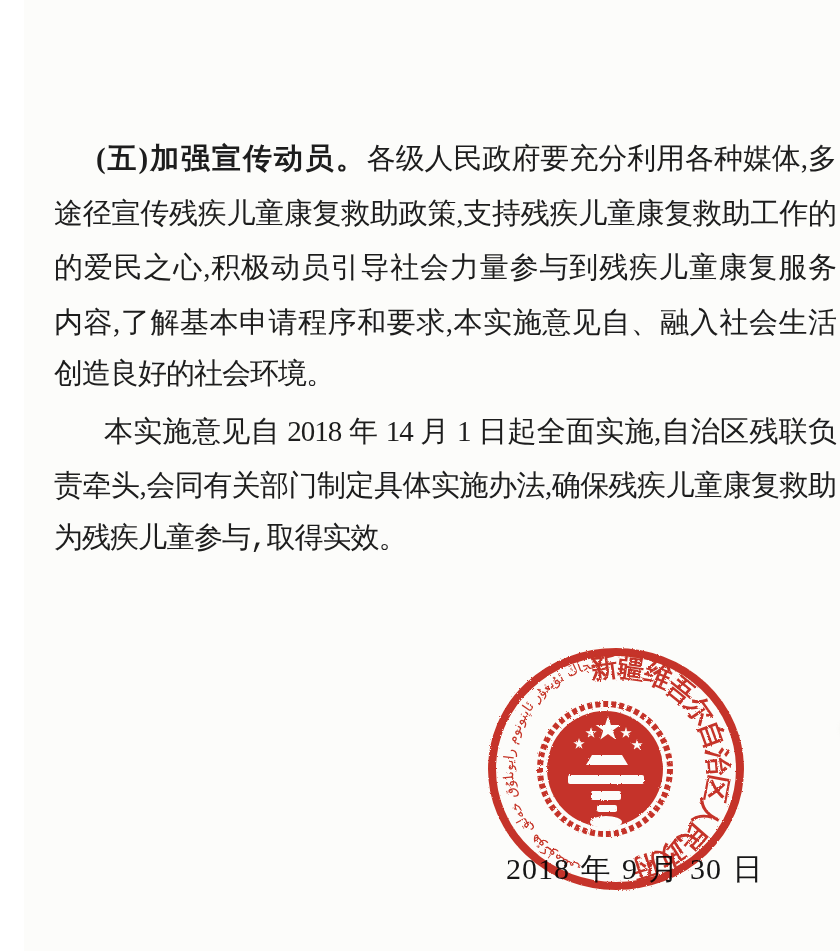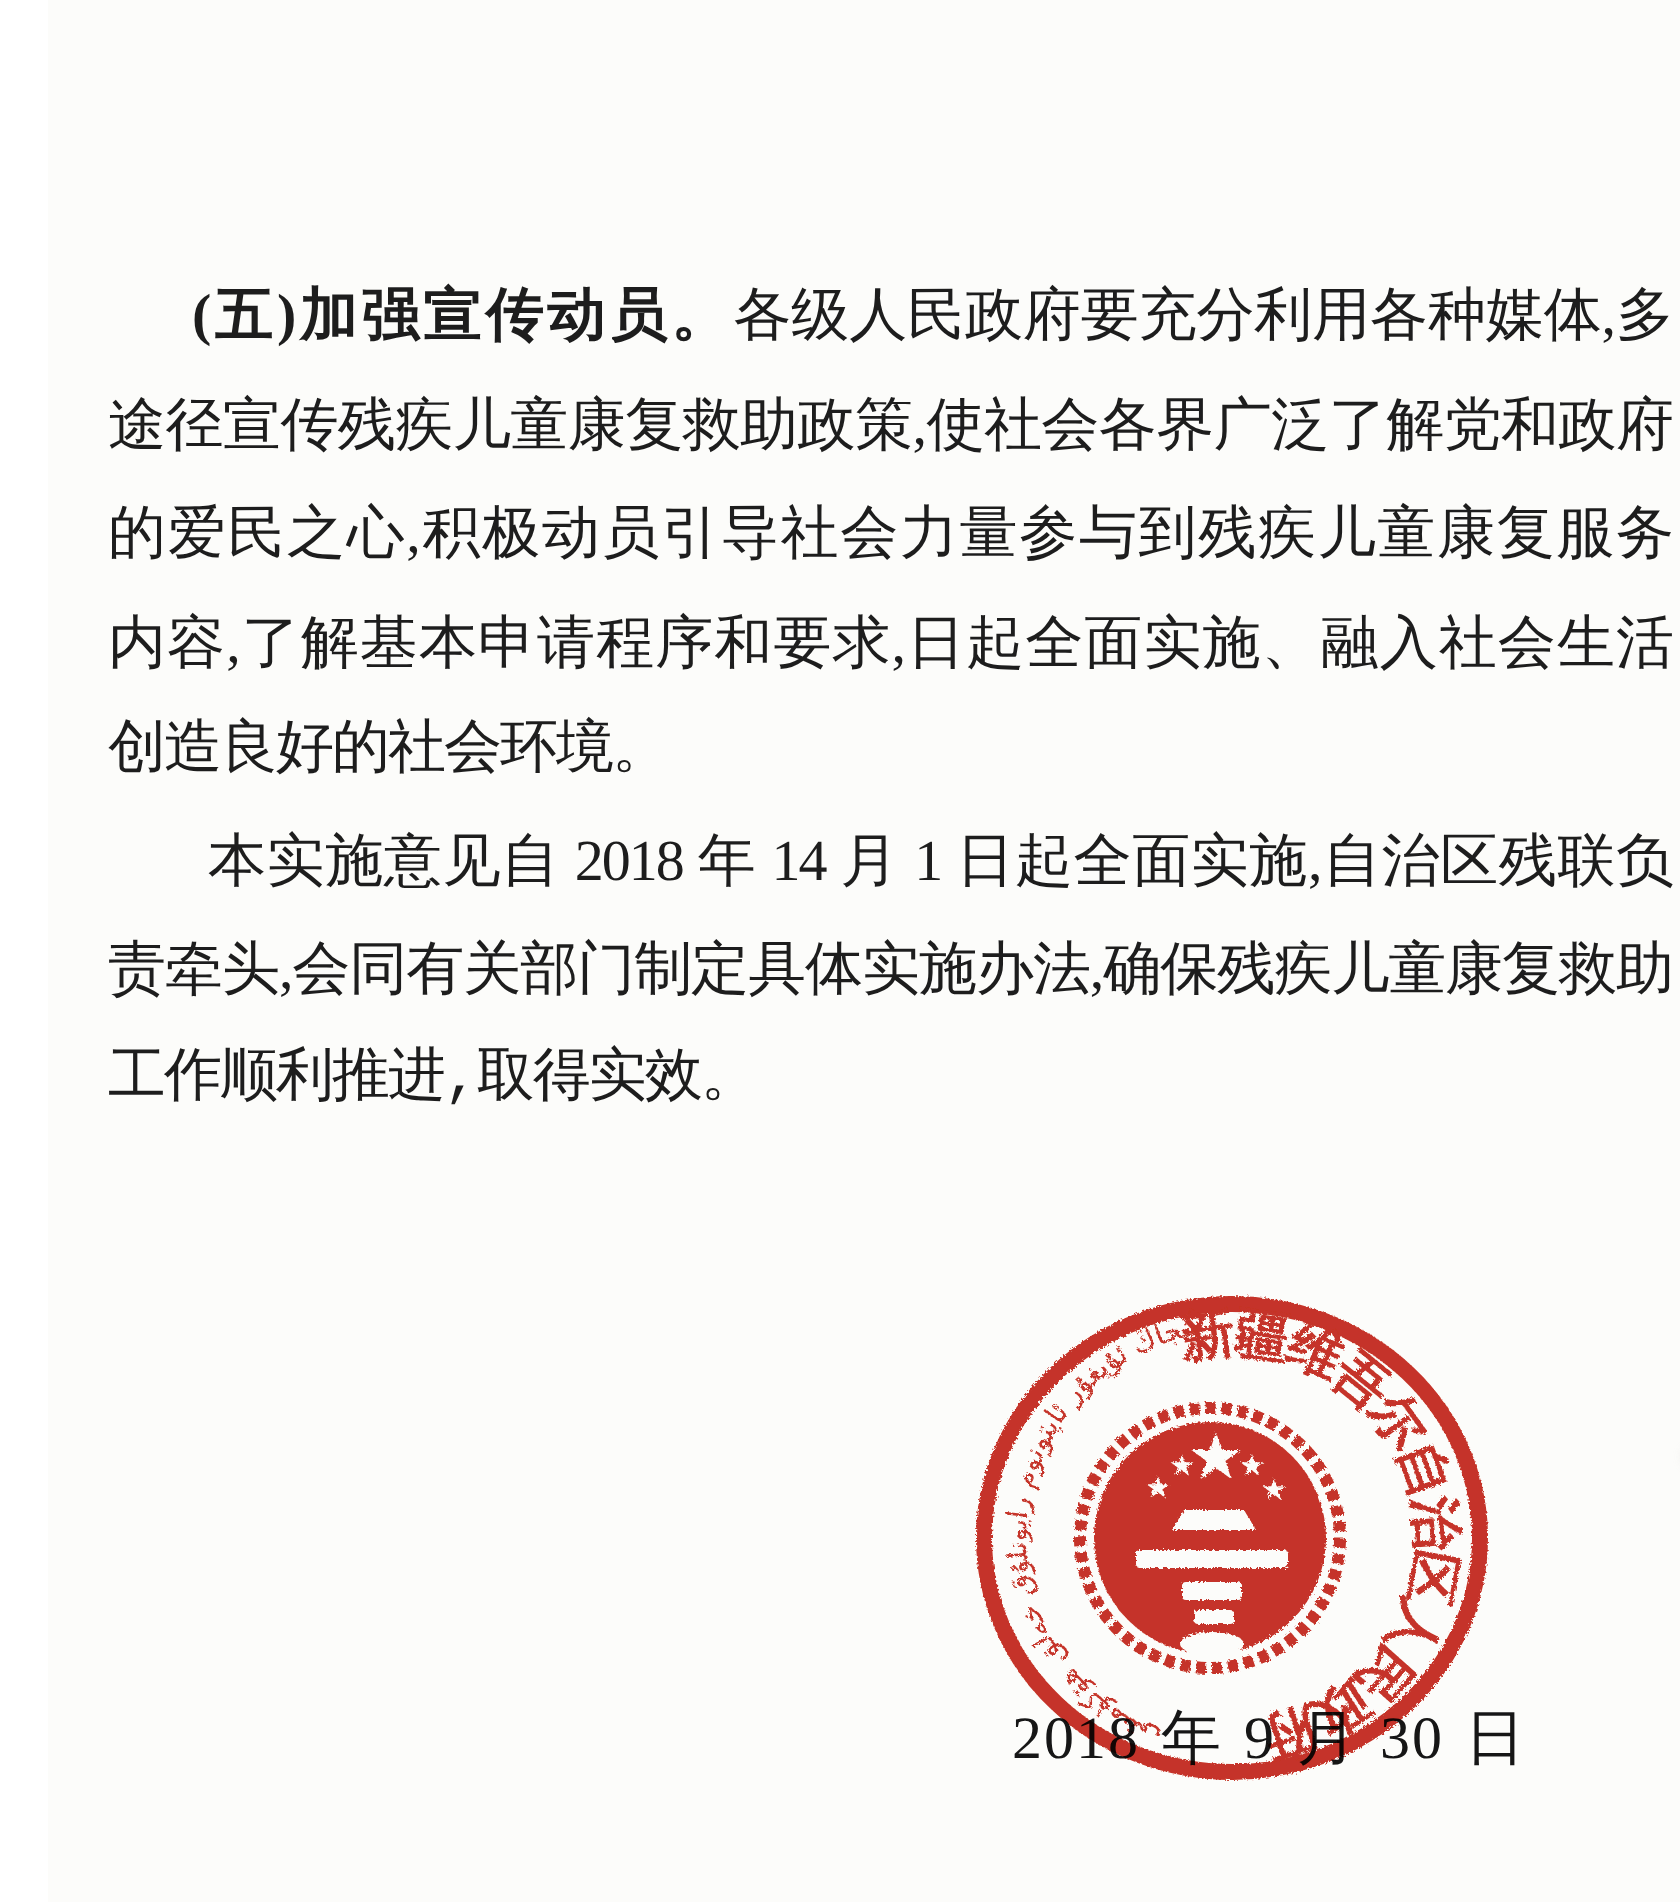--- a/index.html
+++ b/index.html
@@ -64,27 +64,27 @@
     opacity: 0.6;
   }
 </style>
 </head>
 <body>
 
 <div class="page">
 
   <div class="textblock">
     <div class="line l1"><span class="head">(五)加强宣传动员。</span><span>各级人民政府要充分利用各种媒体,多</span></div>
-    <div class="line">途径宣传残疾儿童康复救助政策,使社会各界广泛了解党和政府</div>
+    <div class="line">途径宣传残疾儿童康复救助政策,支持残疾儿童康复救助工作的</div>
     <div class="line">的爱民之心,积极动员引导社会力量参与到残疾儿童康复服务</div>
-    <div class="line">内容,了解基本申请程序和要求,日起全面实施、融入社会生活</div>
+    <div class="line">内容,了解基本申请程序和要求,本实施意见自、融入社会生活</div>
     <div class="line end">创造良好的社会环境。</div>
     <div class="line l8">本实施意见自 2018 年 14 月 1 日起全面实施,自治区残联负</div>
     <div class="line">责牵头,会同有关部门制定具体实施办法,确保残疾儿童康复救助</div>
-    <div class="line end">工作顺利推进,取得实效。</div>
+    <div class="line end">为残疾儿童参与,取得实效。</div>
   </div>
 
   <div class="date">2018 年 9 月 30 日</div>
 
   <svg class="seal" width="262" height="248" viewBox="0 0 262 248" style="color: rgb(197, 40, 26);">
     <defs>
       <filter id="rough" x="-5%" y="-5%" width="110%" height="110%">
         <feTurbulence type="fractalNoise" baseFrequency="0.9" numOctaves="2" result="n"></feTurbulence>
         <feDisplacementMap in="SourceGraphic" in2="n" scale="2.5"></feDisplacementMap>
       </filter>

